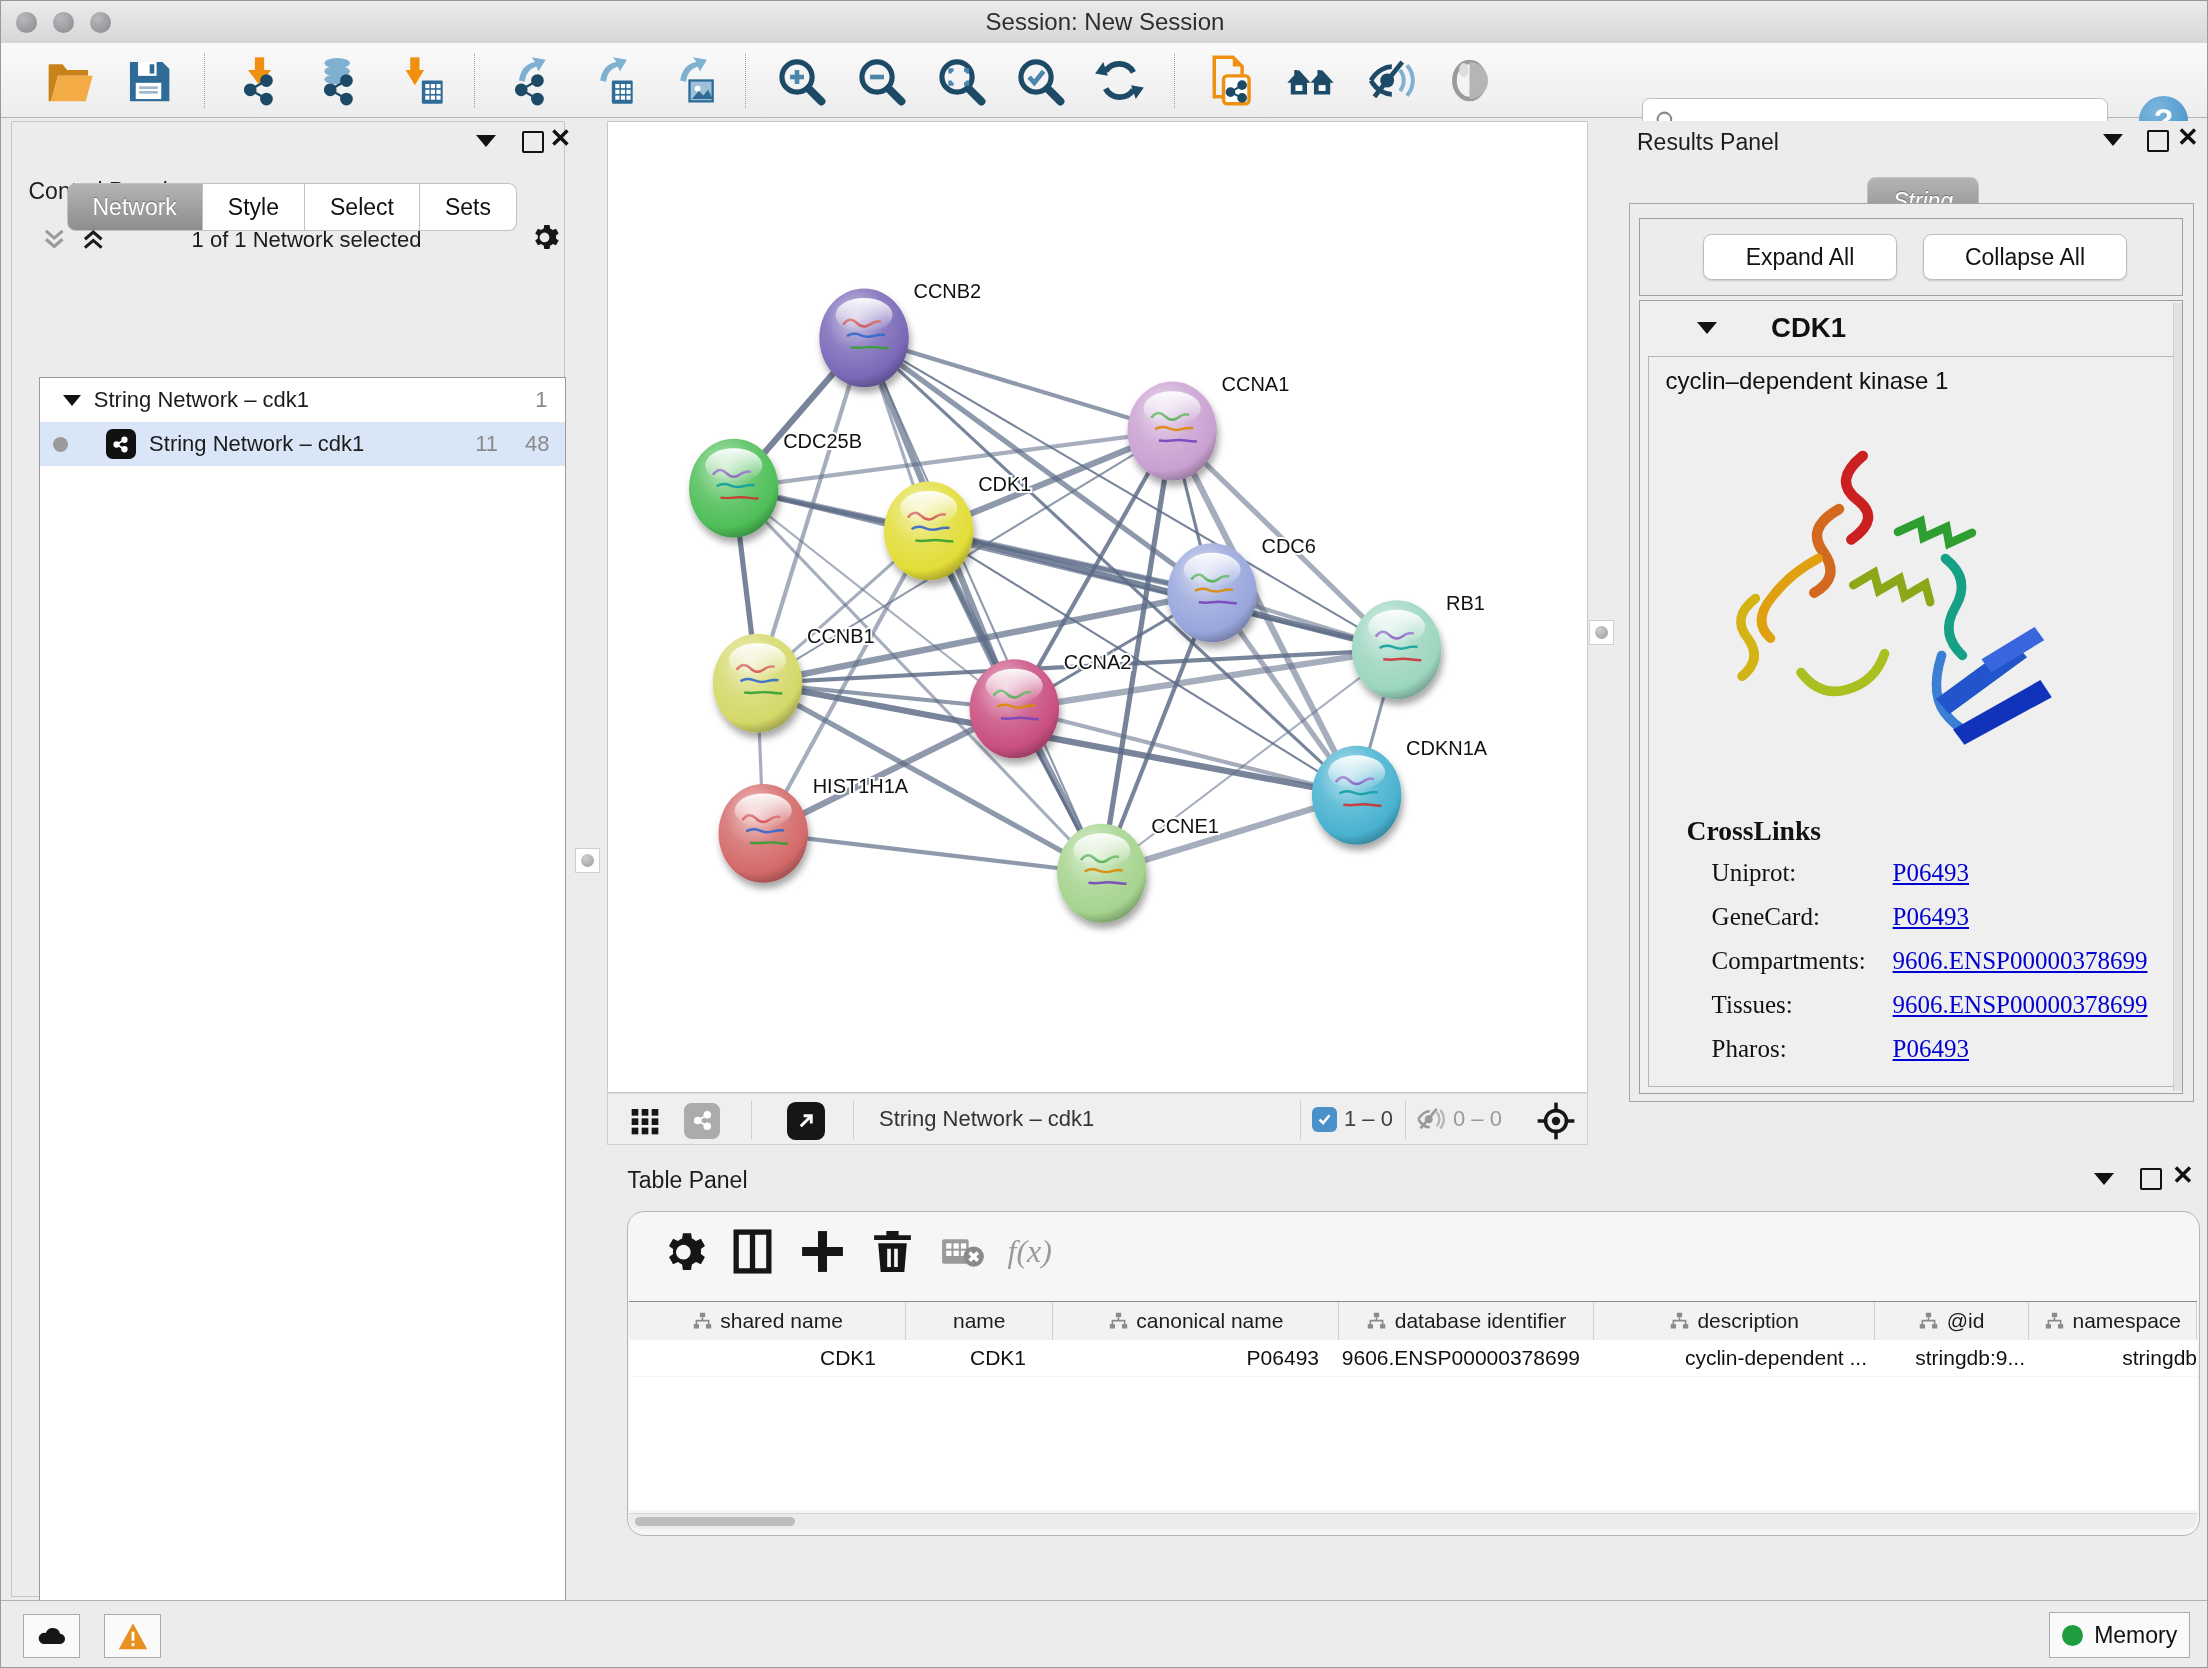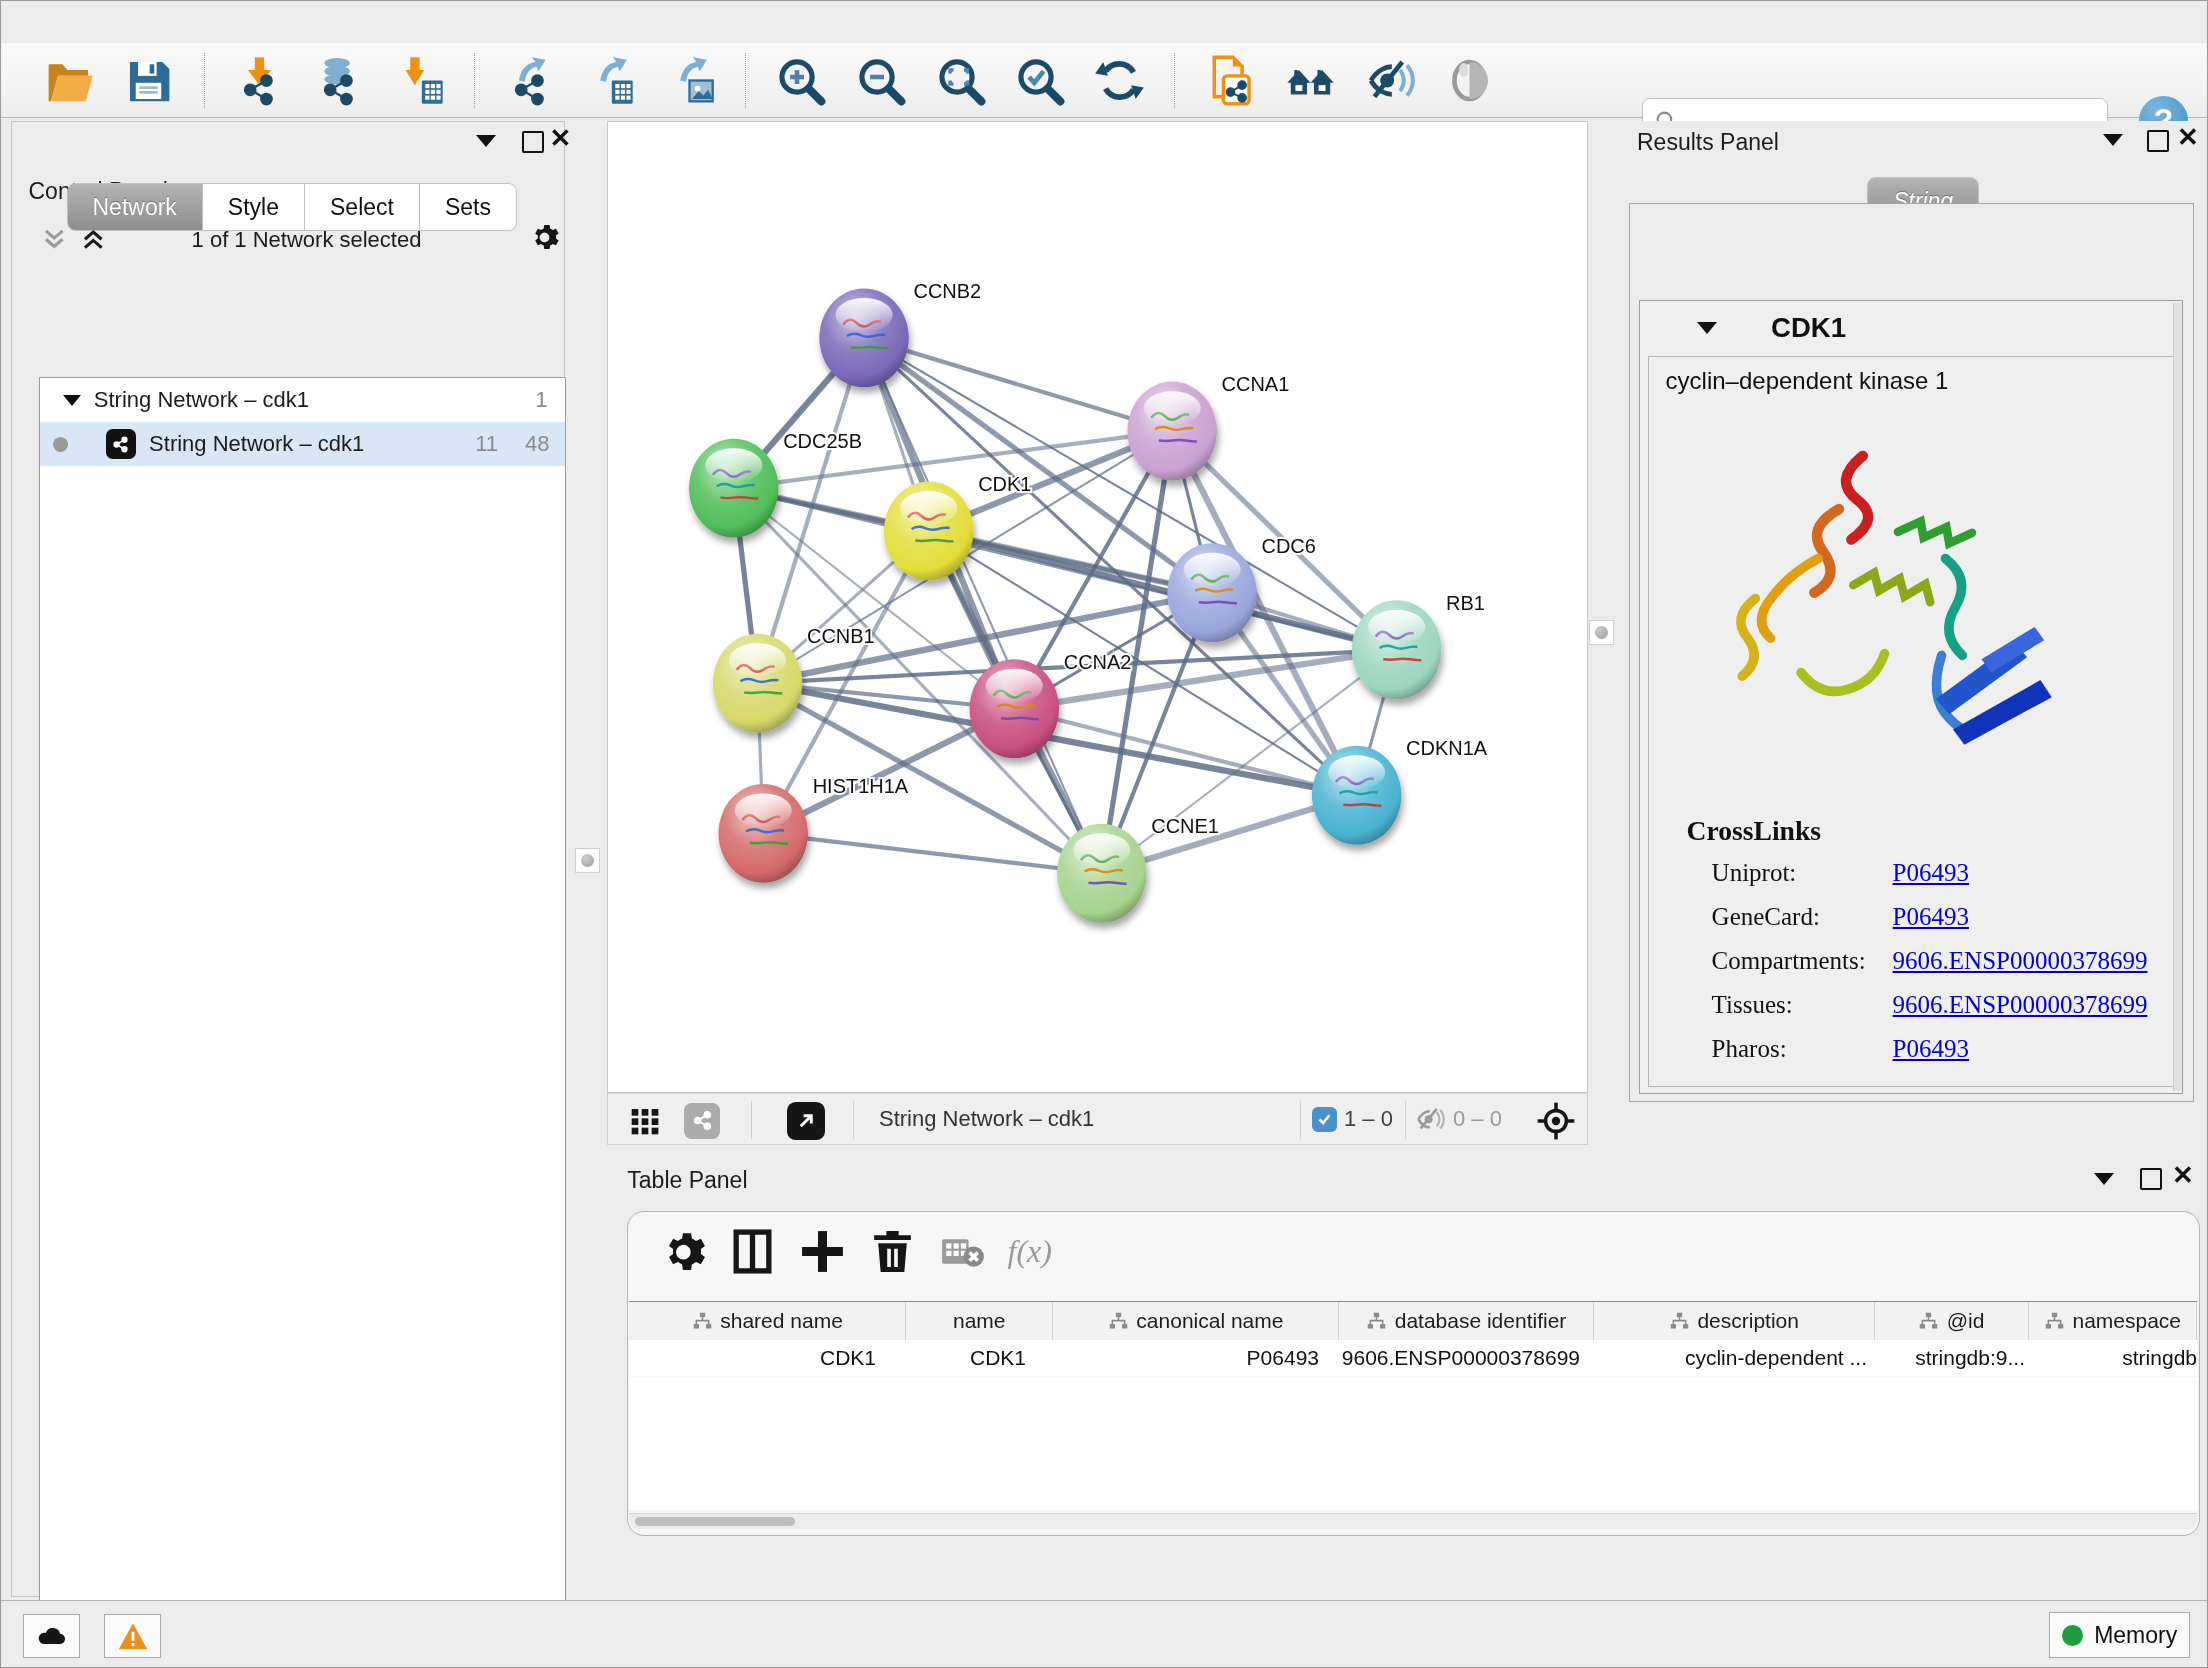--- a/index.html
+++ b/index.html
@@ -67,20 +67,26 @@
   .handle{width:23px;height:23px;background:#fff;border:1px solid #cfcfcf;display:flex;align-items:center;justify-content:center;}
   .handle i{display:block;width:13.3px;height:13.3px;border-radius:50%;background:radial-gradient(circle at 35% 30%,#cfcfcf,#9a9a9a);}
   .hhandle{width:25px;height:12.4px;border-radius:6.7px;background:radial-gradient(circle at 40% 35%,#d8d8d8,#ababab);}
   .chev{display:inline-block;}
 </style>
 </head>
 <body>
 
 <div id="win">
 
+  <div id="titlebar" class="abs">
+    <div class="light abs" style="left:15px"></div>
+    <div class="light abs" style="left:52px"></div>
+    <div class="light abs" style="left:89px"></div>
+    <div id="wtitle" class="abs">Session: New Session</div>
+  </div>
 
   <div id="toolbar" class="abs">
     <div id="toolbar-icons" class="abs">
         <div class="tgroup">
           <span class="tbtn">
             <svg viewBox="0 0 44 44">
               <path d="M4 8h12l4 5h18v4H8z" fill="#c8821a"></path>
               <path d="M4 40V9h12l4 5h18v4H12l-6 22z" fill="#c8821a"></path>
               <path d="M12 18h30l-6 22H6z" fill="#f3ab46"></path>
             </svg>
@@ -634,20 +640,24 @@
   </div>
 
   <div class="abs" style="left:1617px;top:120px;width:582px;height:1476px;background:#ececec;">
     <div class="ptitle abs" style="left:19px;top:7.6px;">Results Panel</div>
     <div class="tri-down abs" style="left:485px;top:13.3px;"></div>
     <div class="sqr abs" style="left:529px;top:8.6px;"></div>
     <div class="xx abs" style="left:559px;top:5.7px;">✕</div>
     <div class="tab sel abs" style="left:249px;top:44px;border-radius:8.6px;border-left:1px solid #c2c2c2;font-style:italic;">String</div>
   </div>
   <div id="res-outer" class="abs"></div>
+  <div id="res-expandbox" class="abs">
+    <div class="rbtn abs" style="left:63px;top:15px;width:192px;">Expand All</div>
+    <div class="rbtn abs" style="left:283px;top:15px;width:202px;">Collapse All</div>
+  </div>
   <div id="res-card" class="abs">
     <div class="tri-down abs" style="left:57px;top:21px;"></div>
     <div class="abs" style="left:131px;top:11.4px;font-size:27.6px;font-weight:bold;color:#111;">CDK1</div>
     <div class="abs" style="left:7.6px;top:55px;width:525px;height:729px;border:1px solid #b5b5b5;background:#efefef;">
       <div class="abs" style="left:17px;top:9.5px;font-size:24px;color:#111;">cyclin–dependent kinase 1</div>
       <svg class="abs" style="left:38px;top:59px;" width="418" height="361" viewBox="0 0 420 380">
         <g fill="none" stroke-linecap="round">
           <path d="M175,42 q-32,26 -6,46 q26,20 -6,42" stroke="#cc2020" stroke-width="11"></path>
           <path d="M150,98 q-36,20 -16,46 q18,26 -10,42" stroke="#d2691e" stroke-width="11"></path>
           <path d="M128,150 q-30,16 -48,40 q-22,26 -2,44" stroke="#e0a010" stroke-width="10"></path>

